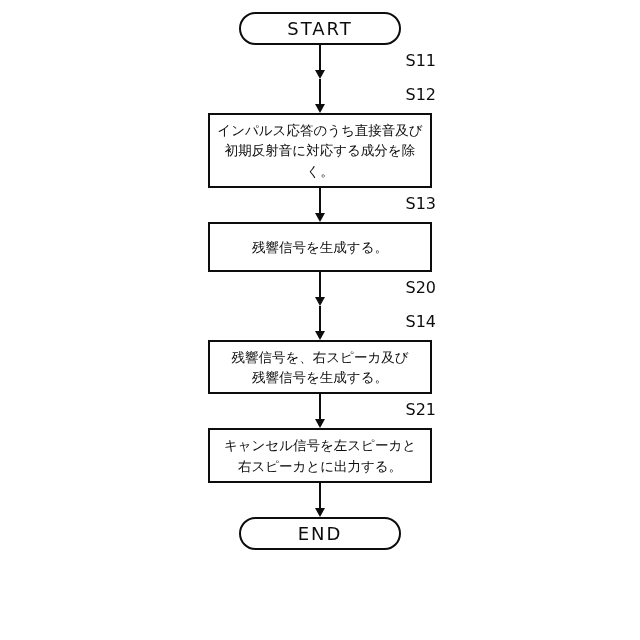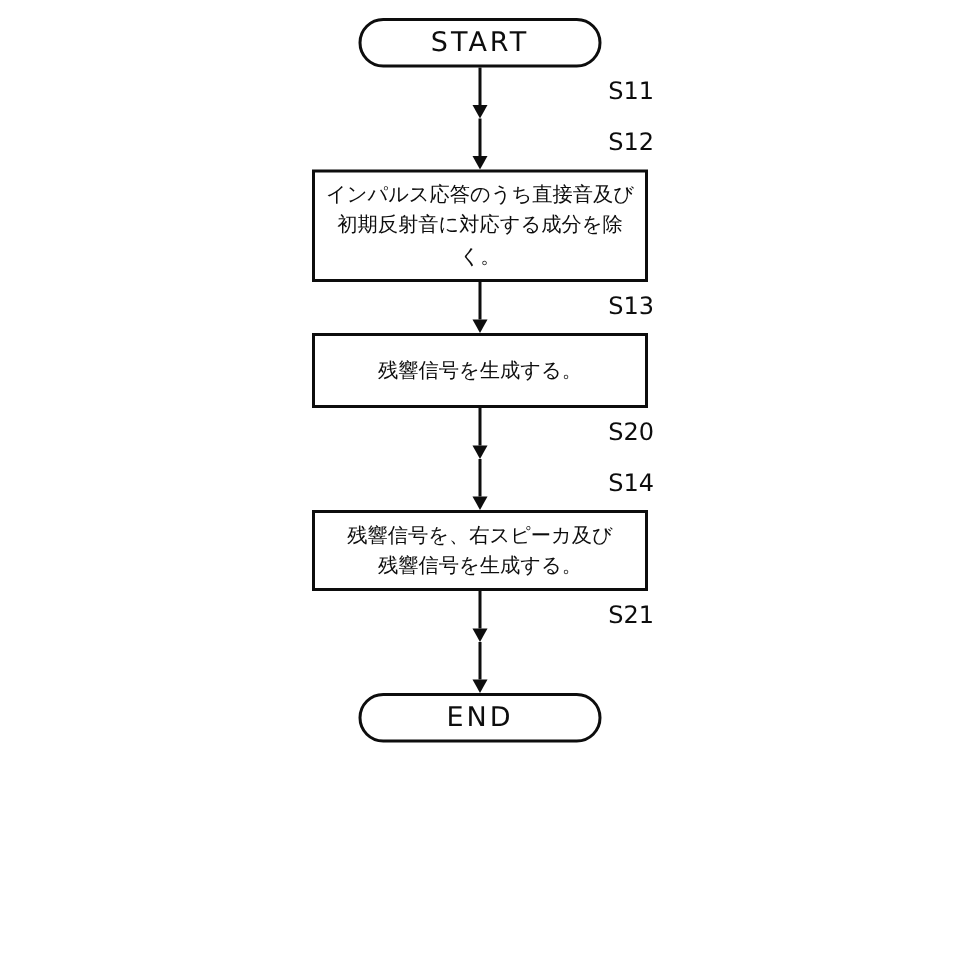--- a/index.html
+++ b/index.html
@@ -139,20 +139,22 @@
       <div class="box">残響信号を、右スピーカ及び
 残響信号を生成する。</div>
     </div>
 
     <div class="step">
       <div class="connector">
         <div class="line"></div>
         <div class="arrowhead"></div>
       </div>
       <div class="step-label">S21</div>
+      <div class="box">キャンセル信号を左スピーカと
+右スピーカとに出力する。</div>
     </div>
 
     <div class="step">
       <div class="connector">
         <div class="line"></div>
         <div class="arrowhead"></div>
       </div>
       <div class="terminal">END</div>
     </div>
 

